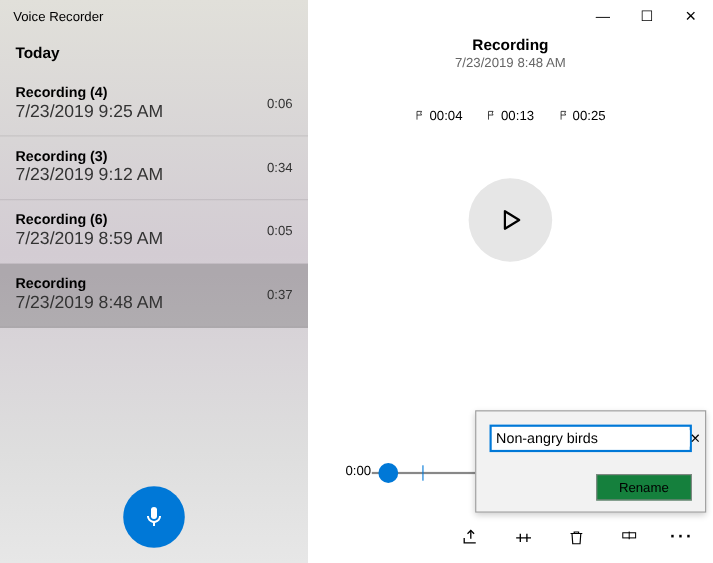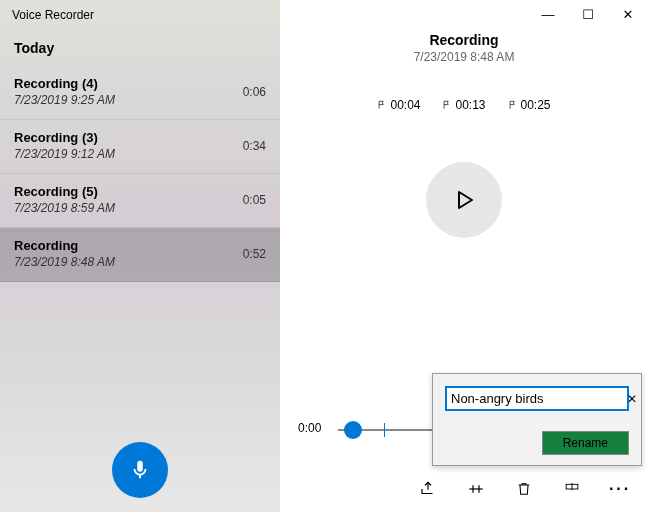--- a/index.html
+++ b/index.html
@@ -5,37 +5,37 @@
 * { box-sizing: border-box; margin: 0; padding: 0; font-family: "Segoe UI", Arial, sans-serif; }
 body { width: 648px; height: 512px; display: flex; background: #fff; overflow: hidden; }
 .sidebar { width: 280px; height: 100%; background: linear-gradient(180deg,#e1e0da 0%, #d8d5d6 25%, #d3ccd3 45%, #dedede 80%, #e7e7e7 100%); display:flex; flex-direction:column; position:relative; }
 .app-title { font-size: 12px; padding: 8px 12px 4px; color:#000; }
 .section-header { font-weight:600; font-size:14px; padding: 14px 14px 10px; }
 .rec-list { flex:1; overflow-y:auto; }
 .rec-item { padding: 10px 14px 12px; border-bottom:1px solid rgba(0,0,0,0.08); display:flex; justify-content:space-between; align-items:center; }
 .rec-item.selected { background: rgba(0,0,0,0.18); }
 .rec-meta { display:flex; flex-direction:column; }
 .rec-title { font-weight:600; font-size:13px; color:#000; }
-.rec-time { font-size:12px; color:#333; margin-top:2px;font-style:italic; }
+.rec-time { font-size:16px; color:#333; margin-top:2px; }
 .rec-dur { font-size:12px; color:#333; }
 .record-btn { position:absolute; bottom:14px; left:50%; transform:translateX(-50%); width:56px; height:56px; border-radius:50%; background:#0078d7; display:flex; align-items:center; justify-content:center; cursor:pointer; }
 .record-btn svg { width:22px; height:22px; fill:#fff; }
 .main { flex:1; display:flex; flex-direction:column; position:relative; }
 .titlebar { height:28px; display:flex; justify-content:flex-end; }
 .titlebar div { width:40px; display:flex;align-items:center;justify-content:center; font-size:13px; color:#000; cursor:pointer;}
 .header { text-align:center; margin-top:4px; }
 .header .h-title { font-weight:600; font-size:14px; }
 .header .h-time { font-size:12px; color:#666; margin-top:2px; }
 .marks { display:flex; gap:22px; justify-content:center; font-size:12px; margin-top:34px; color:#000; }
 .marks span svg { width:10px; height:10px; vertical-align:-1px; margin-right:3px; }
 .play { width:76px; height:76px; border-radius:50%; background:#e6e6e6; margin:50px auto 0; display:flex;align-items:center;justify-content:center; cursor:pointer;}
 .play svg { width:24px; height:24px; }
 .timeline { position:absolute; bottom:70px; left:18px; right:18px; height:24px; }
 .timeline .track { position:absolute; left:40px; right:0; top:11px; height:2px; background:#888; }
-.timeline .label { position:absolute; left:0; top:3px; font-size:12px; }
+.timeline .label { position:absolute; left:16px; top:3px; font-size:12px; }
 .timeline .handle { position:absolute; left:46px; top:3px; width:18px; height:18px; border-radius:50%; background:#0078d7; }
 .timeline .tick { position:absolute; top:5px; width:1px; height:14px; background:#0078d7; }
 .bottombar { position:absolute; bottom:0; left:0; right:0; height:46px; display:flex; justify-content:flex-end; align-items:center; gap:28px; padding-right:18px; }
 .bottombar .ico { width:20px; height:20px; cursor:pointer; display:flex;align-items:center;justify-content:center;}
 .rename-popup { position:absolute; right:6px; bottom:46px; width:210px; background:#f2f2f2; border:1px solid #9a9a9a; padding:12px 12px 10px; box-shadow:0 2px 6px rgba(0,0,0,0.2); }
 .rename-input-wrap { display:flex; align-items:center; border:2px solid #0078d7; background:#fff; padding:3px 4px; }
 .rename-input-wrap input { flex:1; border:none; outline:none; font-size:13px; }
 .rename-input-wrap .clear { width:14px; text-align:center; cursor:pointer; font-size:12px;}
 .rename-btn { float:right; margin-top:20px; background:#15803d; border:1px solid #888; padding:4px 20px; font-size:12px; cursor:pointer;}
 </style>
@@ -55,31 +55,31 @@
       </div>
       <div class="rec-item">
         <div class="rec-meta">
           <div class="rec-title">Recording (3)</div>
           <div class="rec-time">7/23/2019 9:12 AM</div>
         </div>
         <div class="rec-dur">0:34</div>
       </div>
       <div class="rec-item">
         <div class="rec-meta">
-          <div class="rec-title">Recording (5)</div>
+          <div class="rec-title">Recording (6)</div>
           <div class="rec-time">7/23/2019 8:59 AM</div>
         </div>
         <div class="rec-dur">0:05</div>
       </div>
       <div class="rec-item selected">
         <div class="rec-meta">
           <div class="rec-title">Recording</div>
           <div class="rec-time">7/23/2019 8:48 AM</div>
         </div>
-        <div class="rec-dur">0:52</div>
+        <div class="rec-dur">0:37</div>
       </div>
     </div>
   <div class="record-btn">
     <svg viewBox="0 0 24 24">
         <path d="M12 14a3 3 0 0 0 3-3V5a3 3 0 0 0-6 0v6a3 3 0 0 0 3 3zm5-3a5 5 0 0 1-10 0H5a7 7 0 0 0 6 6.92V21h2v-3.08A7 7 0 0 0 19 11z"></path>
       </svg>
   </div>
 </div>
 
 <div class="main">

